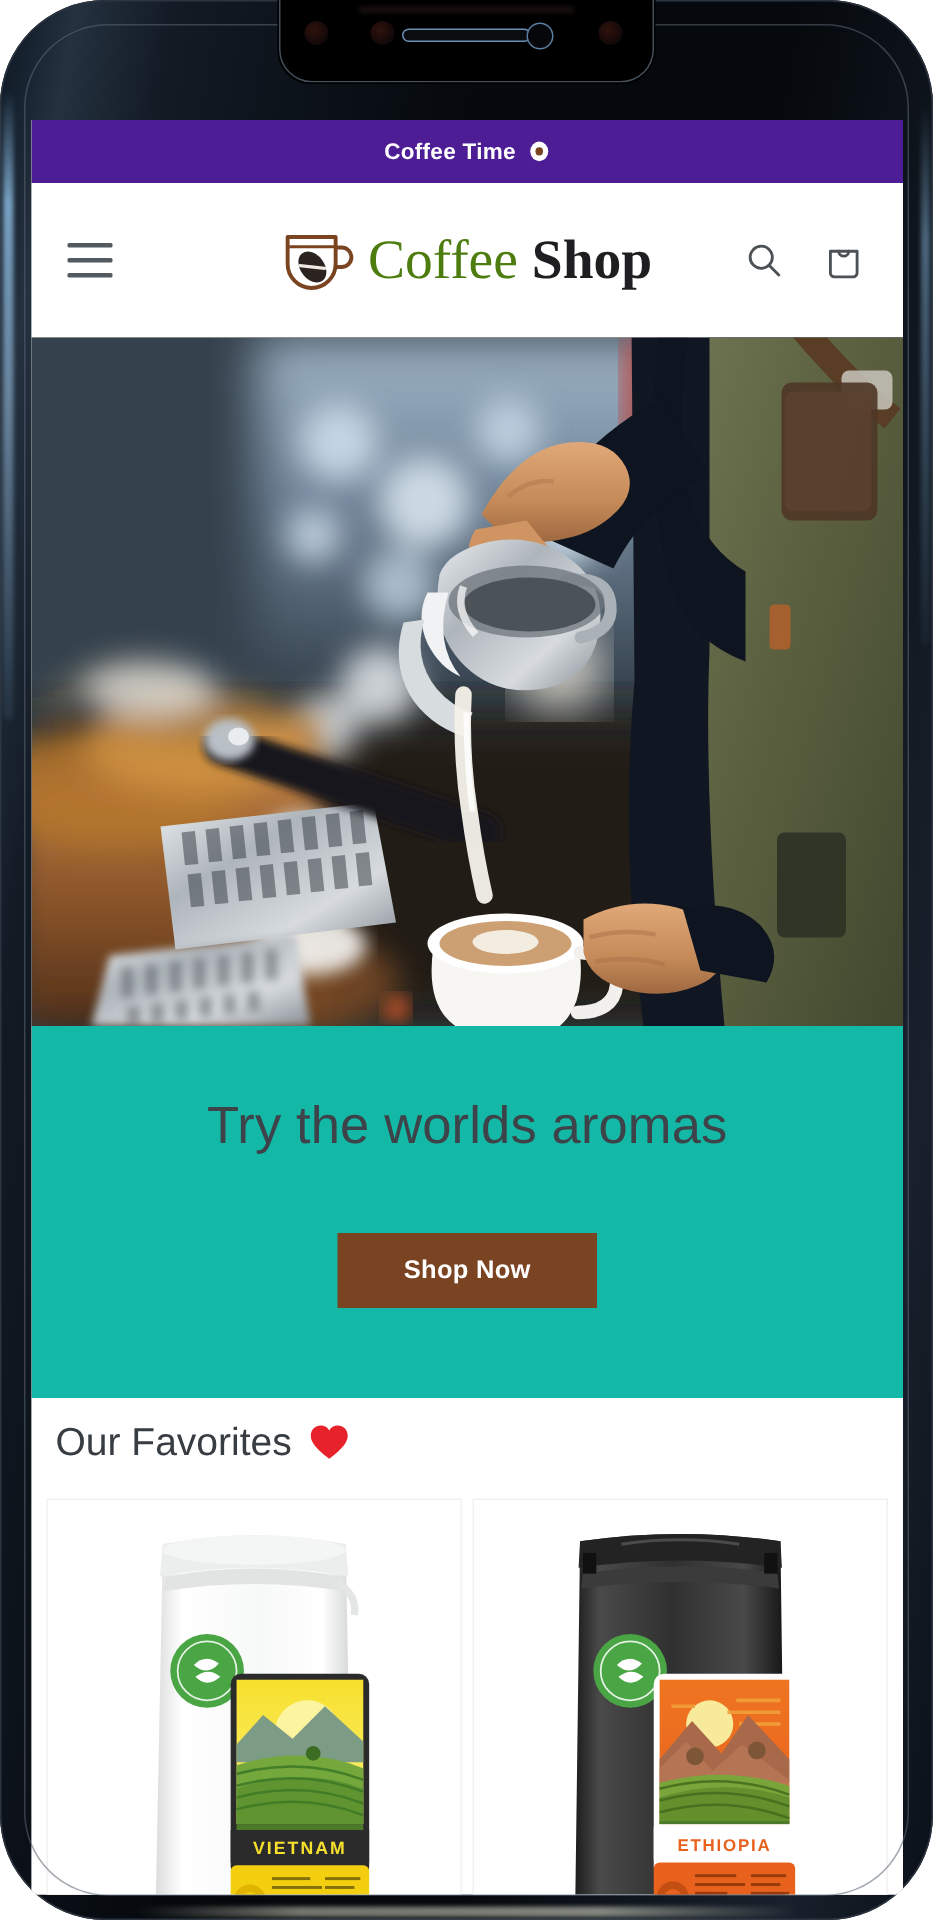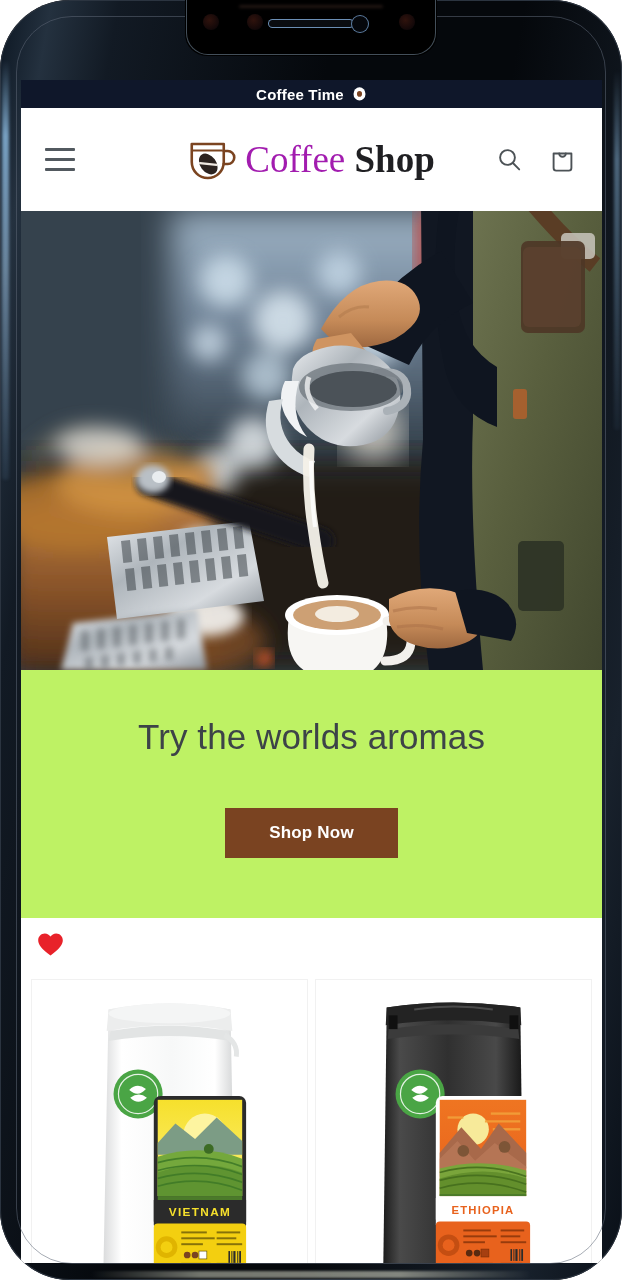--- a/index.html
+++ b/index.html
@@ -127,22 +127,22 @@
     position: absolute;
     left: 54px; right: 54px; top: 5px;
     height: 3px;
     border-radius: 3px;
     background: rgba(60,40,34,0.55);
     filter: blur(1.6px);
   }
 
   
   .announce-bar {
-    height: 28px;
-    background: #0f172a;
+    height: 42px;
+    background: #4c1d95;
     display: flex;
     align-items: center;
     justify-content: center;
     gap: 8px;
   }
   .announce-text {
     color: #ffffff;
     font-size: 15px;
     font-weight: bold;
     letter-spacing: 0.2px;
@@ -186,21 +186,21 @@
     gap: 9px;
     cursor: pointer;
     white-space: nowrap;
   }
   .brand-mark { width: 48px; height: 44px; display: block; }
   .brand-name {
     font-family: "Liberation Serif", serif;
     font-size: 37px;
     line-height: 1;
   }
-  .brand-name .w1 { color: #a21caf; }
+  .brand-name .w1 { color: #4d7c0f; }
   .brand-name .w2 { color: #1f1f22; font-weight: bold; }
   .header-actions {
     margin-left: auto;
     display: flex;
     align-items: center;
     gap: 26px;
     flex: 0 0 auto;
   }
   .hdr-icon { width: 27px; height: 28px; cursor: pointer; display: block; color: #4c5256; }
 
@@ -208,21 +208,21 @@
   .hero {
     position: relative;
     width: 581px; height: 459px;
     overflow: hidden;
     background: #2b2a26;
   }
   .hero svg { display: block; width: 581px; height: 459px; }
 
   
   .hero-copy {
-    background: #bef264;
+    background: #14b8a6;
     padding: 46px 10px 60px;
     text-align: center;
   }
   .hero-title {
     font-size: 35px;
     color: #3d4348;
     font-weight: normal;
     letter-spacing: 0.1px;
     line-height: 1.2;
   }
@@ -493,20 +493,21 @@
         </g>
       </svg>
     </div>
 
     <div class="hero-copy">
       <h1 class="hero-title">Try the worlds aromas</h1>
       <button class="shop-btn">Shop Now</button>
     </div>
 
     <div class="fav-head">
+      <h2 class="fav-title">Our Favorites</h2>
       <svg class="fav-heart" viewBox="0 0 27 25">
         <path d="M13.5 23.5 C4 16.5 1.2 12 1.2 8.2 C1.2 4.2 4.2 1.4 7.8 1.4 c2.5 0 4.6 1.3 5.7 3.2
                  c1.1 -1.9 3.2 -3.2 5.7 -3.2 c3.6 0 6.6 2.8 6.6 6.8 C25.8 12 23 16.5 13.5 23.5 Z" fill="#e8222a"></path>
       </svg>
     </div>
 
     <div class="product-grid">
 
       <div class="product-card">
         <svg viewBox="0 0 280 330" preserveAspectRatio="xMidYMin meet">

